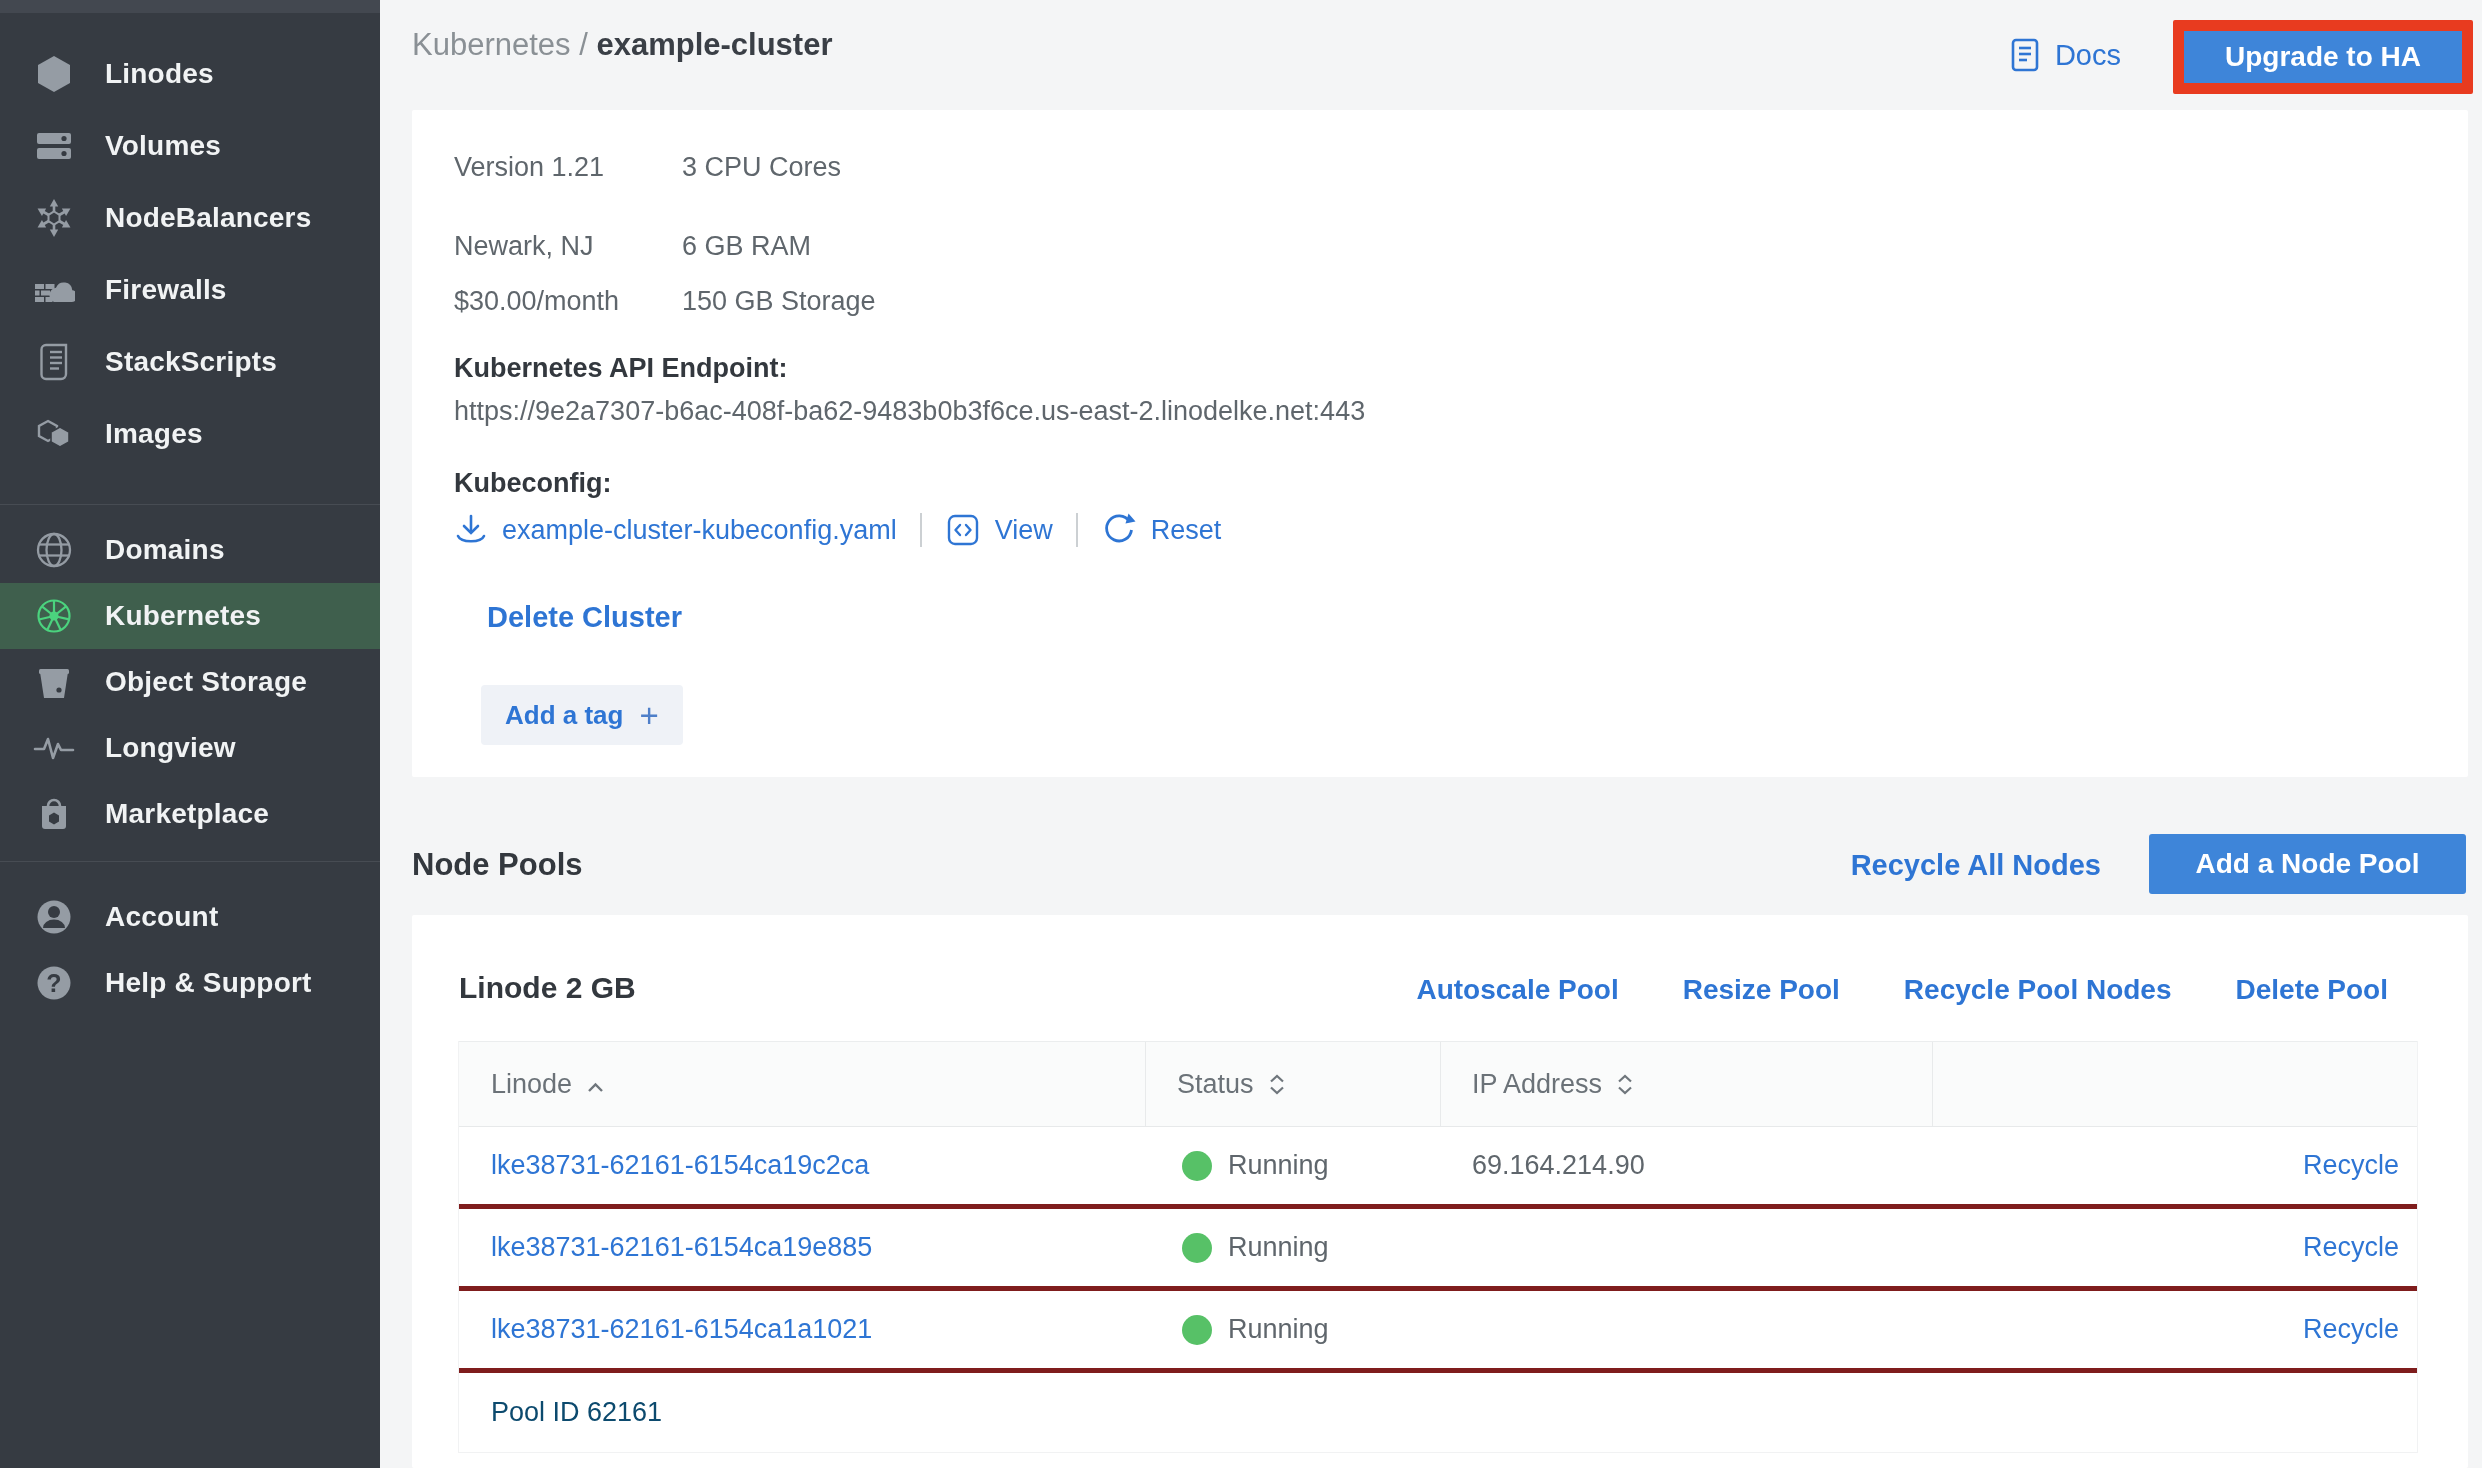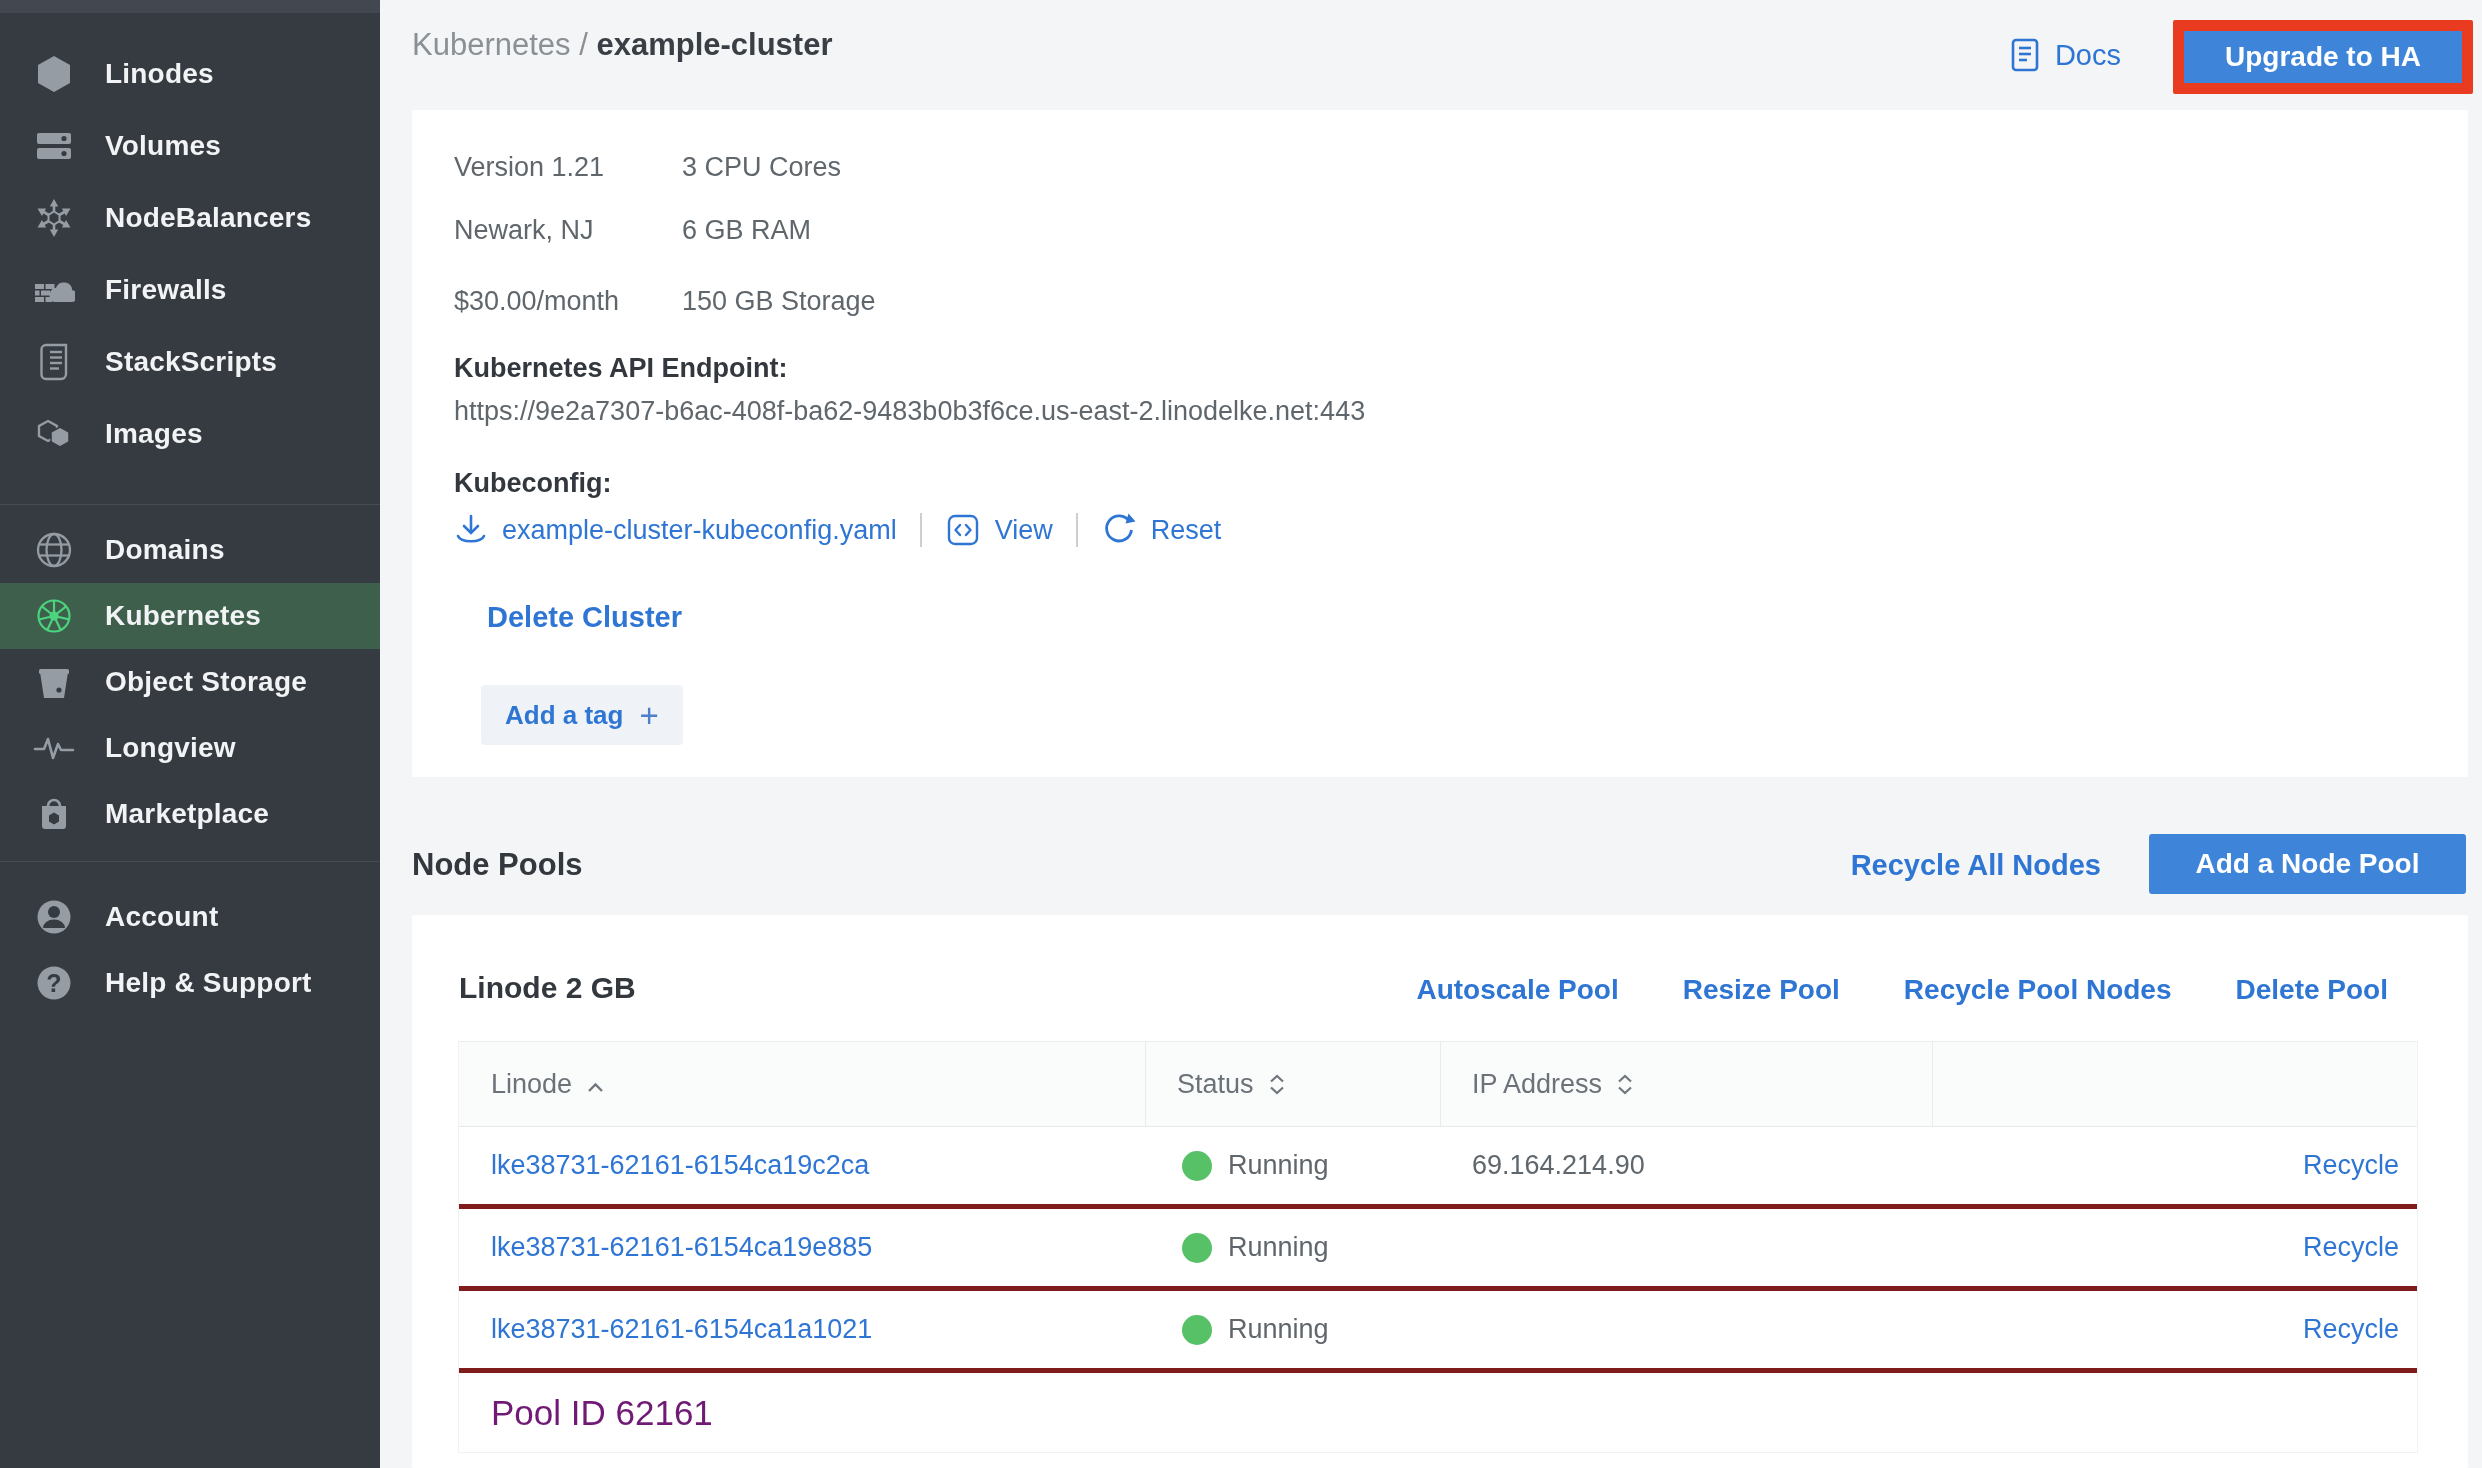--- a/index.html
+++ b/index.html
@@ -37,21 +37,21 @@
                    border:11px solid #e83b1f; border-radius:2px; background:#14532d; }
   .upgrade-btn { width:100%; height:100%; display:flex; align-items:center; justify-content:center;
                  background:#3e85d9; border:none; color:#ffffff; font-size:28px; font-weight:700;
                  font-family:"Liberation Sans", sans-serif; cursor:pointer; }
 
   .card { position:absolute; background:#ffffff; border-radius:2px; }
   .summary-card { left:32px; top:110px; width:2056px; height:667px; }
 
   .spec { position:absolute; font-size:27px; color:#5f666c; line-height:32px; }
   .c1 { left:42px; } .c2 { left:270px; }
-  .r1 { top:41px; } .r2 { top:104px; } .r3 { top:175px; }
+  .r1 { top:41px; } .r2 { top:120px; } .r3 { top:175px; }
   .bold-label { position:absolute; left:42px; font-size:27px; font-weight:700; color:#33383e; line-height:32px; }
   .api-label { top:242px; }
   .api-url { position:absolute; left:42px; top:285px; font-size:27px; color:#5f666c; line-height:32px; }
   .kc-label { top:357px; }
   .kc-row { position:absolute; left:42px; top:398px; height:44px; display:flex; align-items:center; gap:14px; }
   .kc-link { color:#2e75d4; font-size:27px; cursor:pointer; }
   .kc-sep { width:2px; height:34px; background:#ccd0d3; margin:0 9px; }
   .icon-btn { display:flex; align-items:center; cursor:pointer; }
   .delete-cluster { position:absolute; left:75px; top:491px; font-size:29px; font-weight:700; color:#2e75d4; cursor:pointer; }
   .tag-chip { position:absolute; left:40px; top:575px; height:60px; padding:0 24px; background:#eff2f7;
@@ -81,21 +81,21 @@
   .sort-stack { display:flex; flex-direction:column; gap:3px; }
   .t-row { height:82px; display:flex; align-items:center; border-bottom:5px solid #7f1d1d; }
   .td1 { width:687px; padding-left:32px; }
   .td2 { width:295px; padding-left:36px; display:flex; align-items:center; gap:16px; }
   .td3 { width:492px; padding-left:31px; font-size:27px; color:#5f666c; }
   .td4 { flex:1; text-align:right; padding-right:18px; }
   .node-link { font-size:27px; color:#2e75d4; cursor:pointer; }
   .status-dot { width:30px; height:30px; border-radius:50%; background:#57c167; }
   .status-text { font-size:27px; color:#5f666c; }
   .recycle-link { font-size:27px; color:#2e75d4; cursor:pointer; }
-  .t-footer { height:80px; display:flex; align-items:center; padding-left:32px; font-size:35px; color:#701a75;
+  .t-footer { height:80px; display:flex; align-items:center; padding-left:32px; font-size:27px; color:#0c4a6e;
               border-bottom:1px solid #f1f2f3; }
 </style>
 </head>
 <body>
 
 <div class="screen">
 
   <aside class="sidebar">
     <div class="sidebar-topstrip"></div>
 

